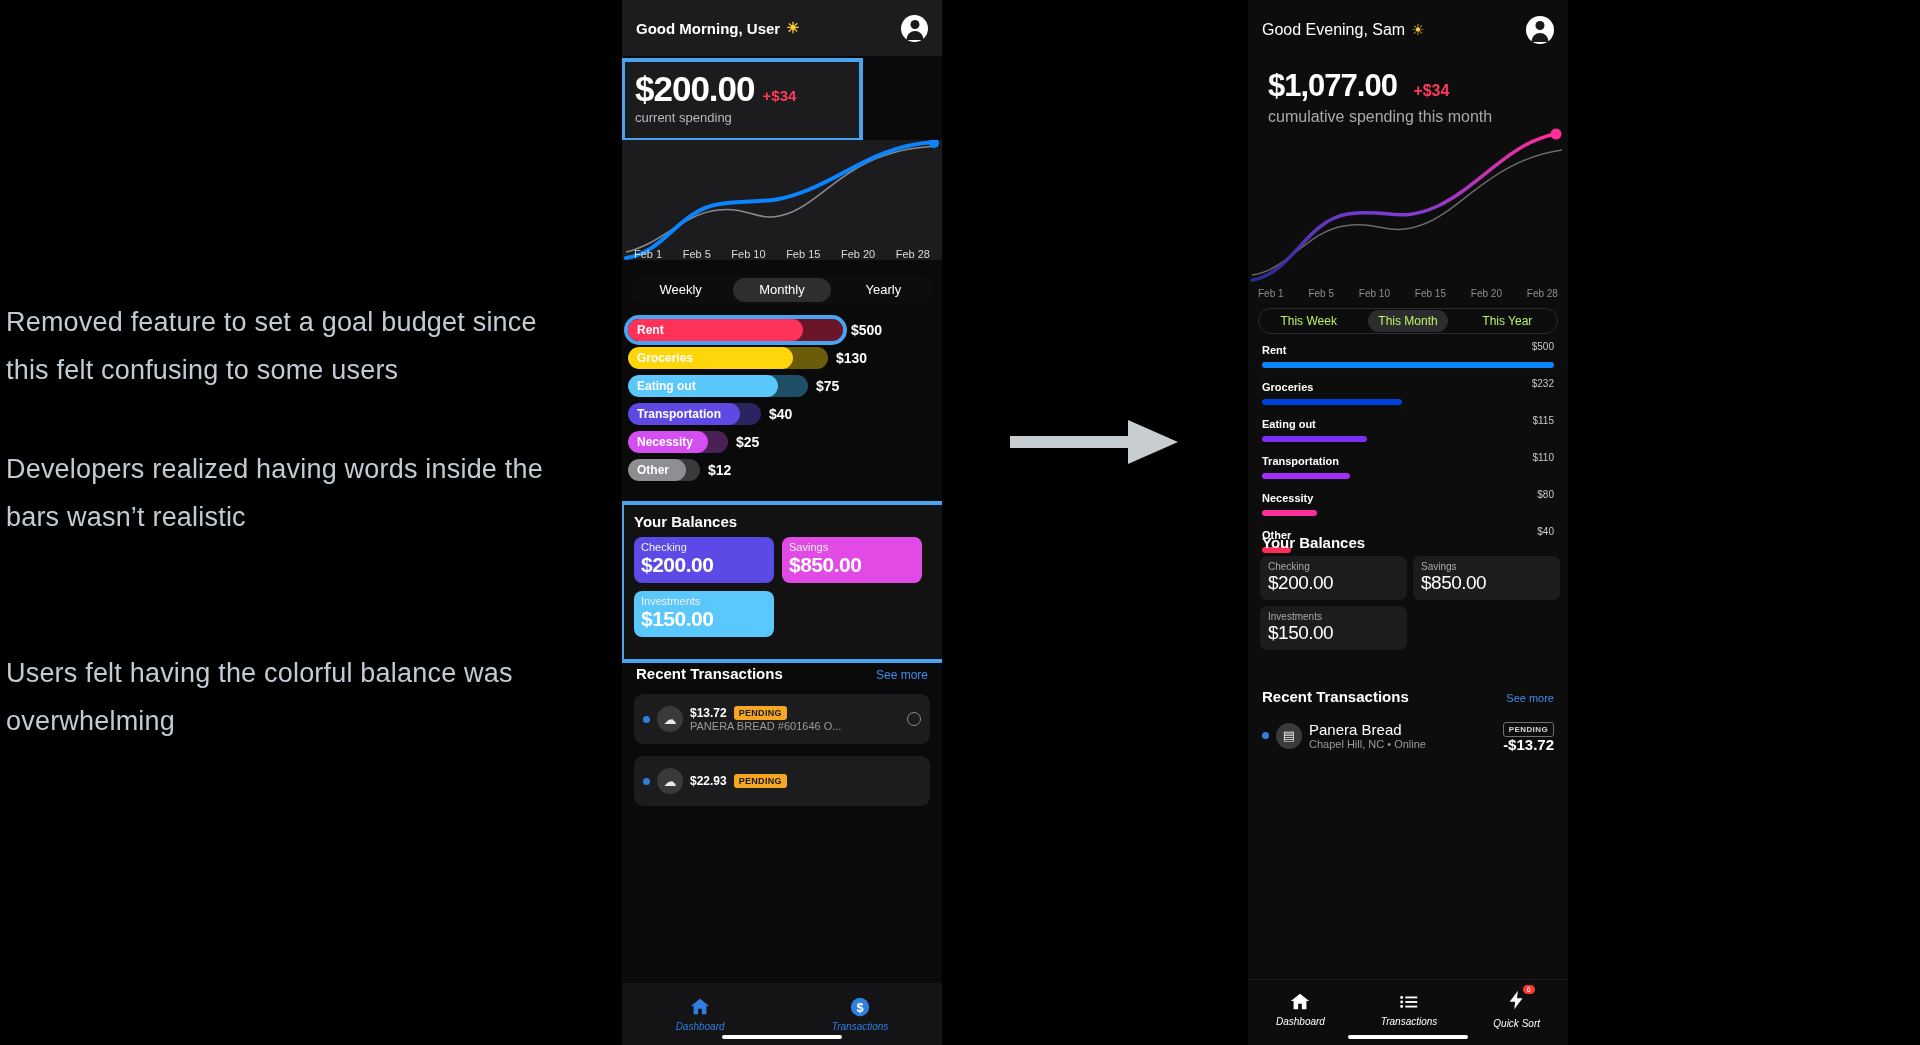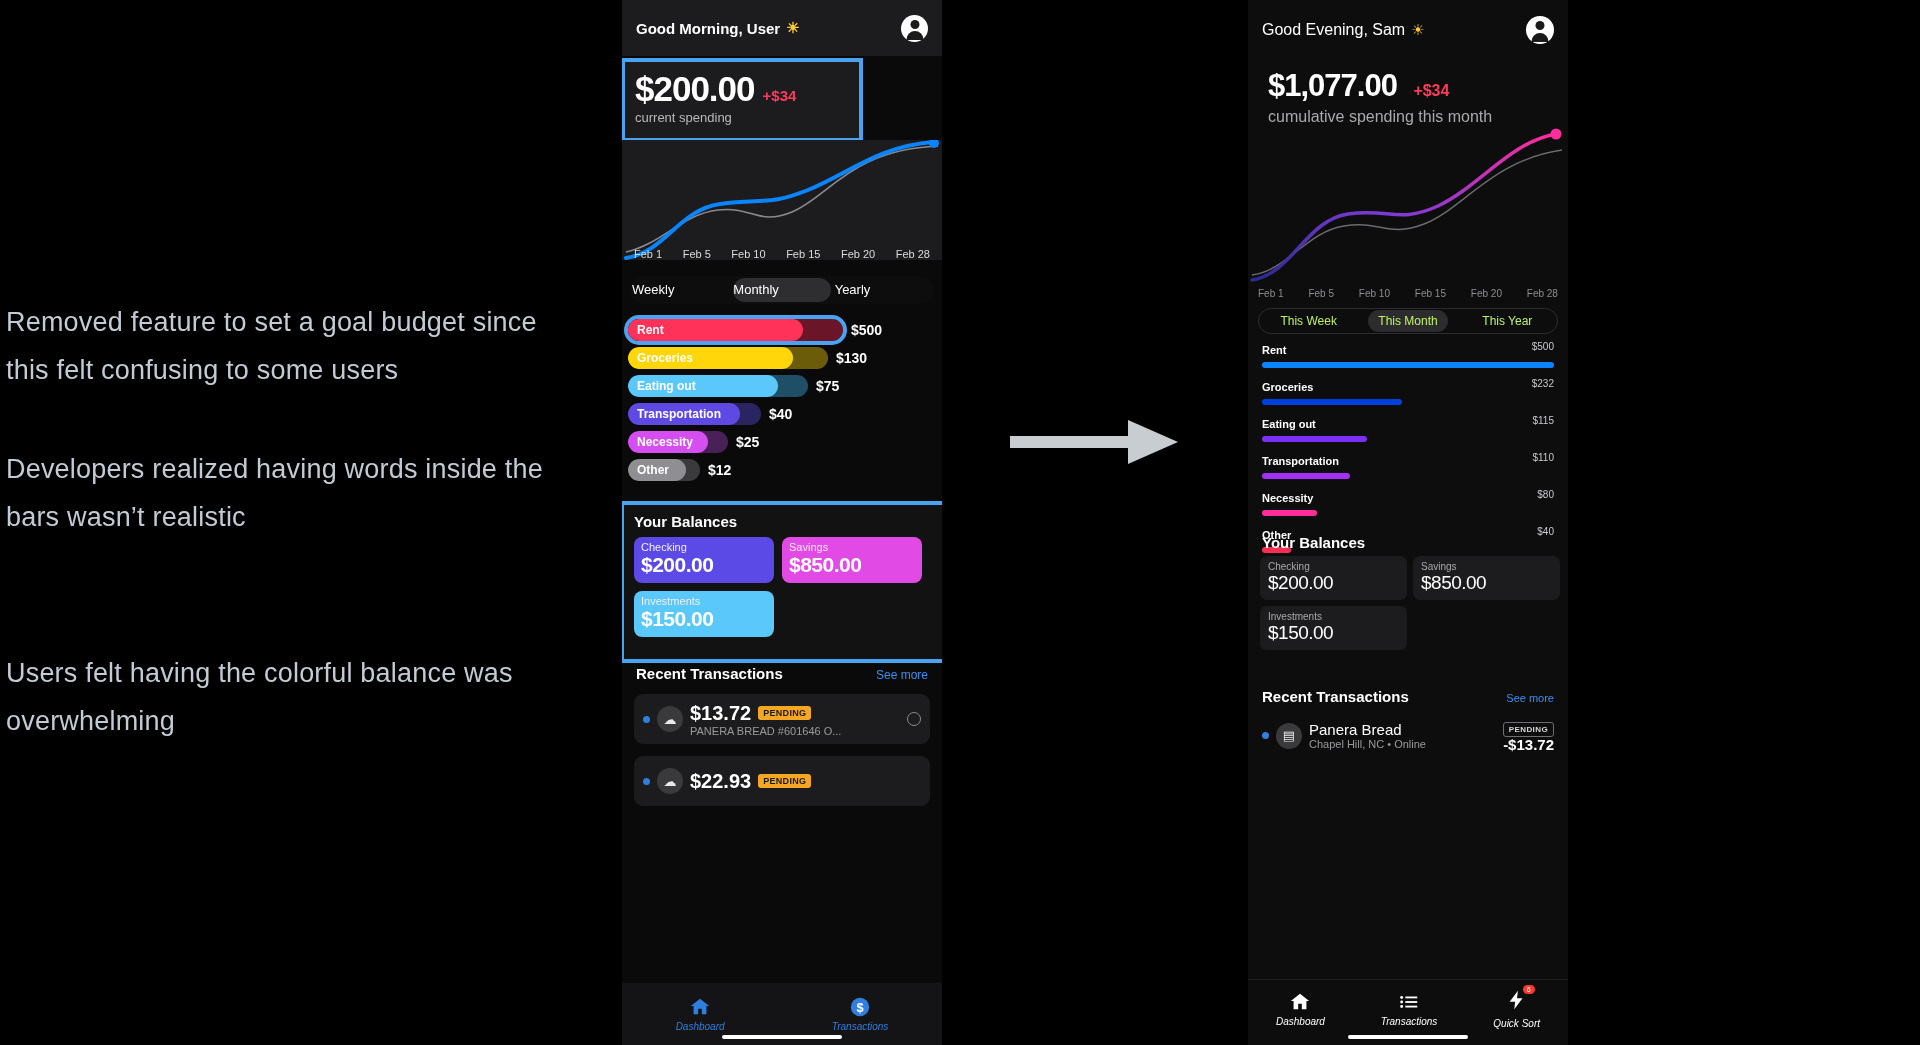--- a/index.html
+++ b/index.html
@@ -81,21 +81,21 @@
   .b-ticks {
     position:absolute; left:0; top:248px; width:320px;
     display:flex; justify-content:space-between; padding: 0 12px;
     color:#dcdcdc; font-size:11px;
   }
   .b-seg {
     position:absolute; left:8px; top:276px; width:304px; height:28px;
     background:#0d0d0d; border-radius:14px; display:flex; align-items:center;
   }
   .b-seg div {
-    flex:1; color:#fff; font-size:13px; line-height:24px;
+    flex:1; text-align:center; color:#fff; font-size:13px; line-height:24px;
     border-radius:12px; margin:2px;
   }
   .b-seg div.active { background:#2e2e30; }
 
   .b-bars { position:absolute; left:0; top:316px; width:320px; }
   .b-row { display:flex; align-items:center; height:28px; padding-left:6px; }
   .b-track {
     height:22px; border-radius:11px; position:relative; overflow:hidden;
     display:flex; align-items:center;
   }
@@ -119,21 +119,21 @@
   .b-tx-head .m { color:#3b8ef0; font-size:12px; }
   .b-tx {
     position:absolute; left:12px; width:296px; height:50px; background:#1c1c1e;
     border-radius:9px; display:flex; align-items:center; padding:0 9px; gap:7px;
   }
   .b-tx.t1 { top:694px; }
   .b-tx.t2 { top:756px; }
   .dot { width:7px; height:7px; border-radius:50%; background:#2f7fe0; flex:none; }
   .txicon { width:26px; height:26px; border-radius:50%; background:#3a3a3c; flex:none;
             display:flex; align-items:center; justify-content:center; color:#e9e9ea; font-size:13px;}
-  .b-tx .amt { color:#fff; font-size:20px; font-weight:700; }
+  .b-tx .amt { color:#fff; font-size:12px; font-weight:700; }
   .b-tx .merch { color:#9a9a9e; font-size:11px; }
   .pending {
     background:#f5a623; color:#1a1a1a; font-size:9px; font-weight:700;
     padding:2px 5px; border-radius:3px; letter-spacing:.3px;
   }
   .circle-o { width:14px; height:14px; border-radius:50%; border:1.5px solid #8a8a8e; margin-left:auto; flex:none;}
 
   .b-nav {
     position:absolute; left:0; bottom:0; width:320px; height:62px;
     background:#141416; display:flex; align-items:center; justify-content:space-around;

